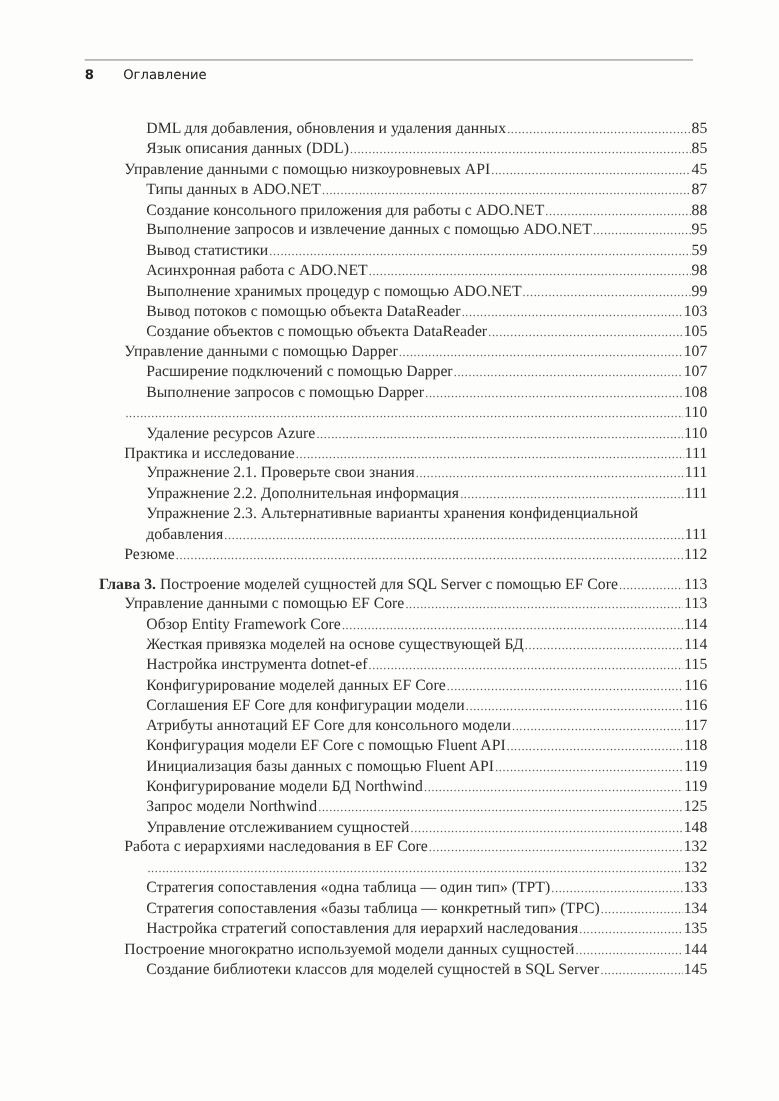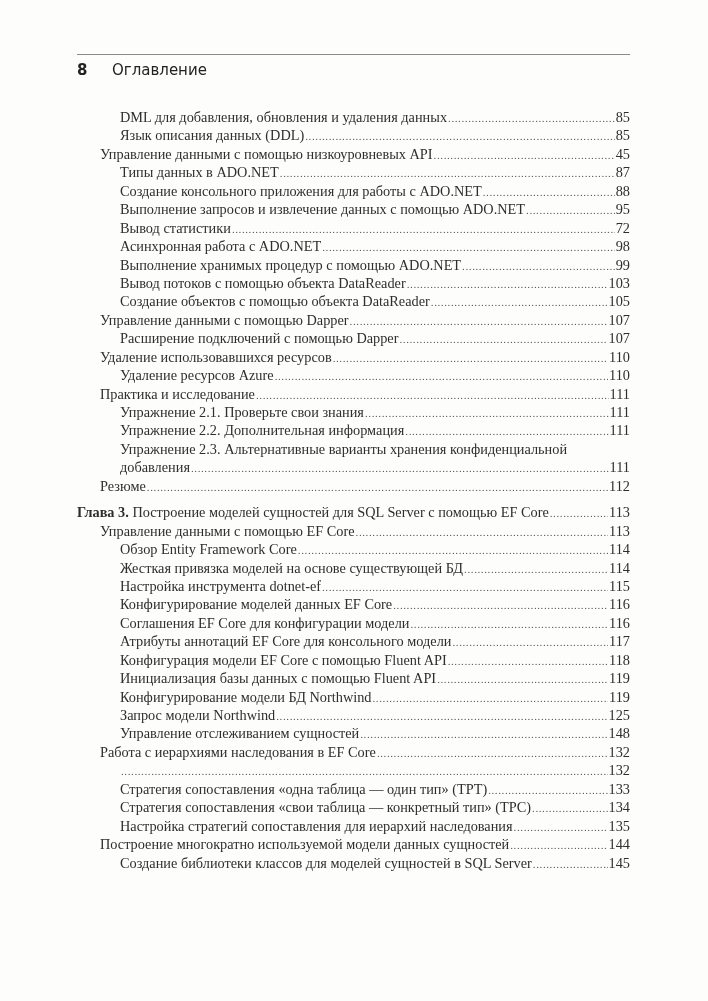--- a/index.html
+++ b/index.html
@@ -1,24 +1,24 @@
 <!DOCTYPE html>
 <html><head>
 <meta charset="utf-8">
 <style>
   html, body { margin: 0; padding: 0; }
   body {
     width: 708px; height: 1001px; background: #fdfdfc; position: relative; overflow: hidden;
     color: #2e2e2e;
   }
   .rule { position: absolute; left: 77px; top: 54px; width: 553px; height: 1px; background: #8a8a8a; }
-  .hdr { position: absolute; top: 61px; left: 77px; font-family: "DejaVu Sans", sans-serif; font-size: 15px; color: #222; }
+  .hdr { position: absolute; top: 61px; left: 77px; font-family: "DejaVu Sans", sans-serif; font-size: 12px; color: #222; }
   .hdr .pg { font-weight: bold; display: inline-block; width: 35px; }
   .hdr .ttl { font-weight: normal; }
-  .toc { position: absolute; left: 77px; top: 108px; width: 553px;
+  .toc { position: absolute; left: 90px; top: 108px; width: 553px;
          font-family: "Liberation Serif", "DejaVu Serif", serif; font-size: 14.3px; }
   .row { display: flex; align-items: baseline; height: 18.45px; line-height: 18.45px; white-space: nowrap; }
   .row.l0 { padding-left: 0; }
   .row.l1 { padding-left: 23px; }
   .row.l2 { padding-left: 43px; }
   .row .t { flex: 0 0 auto; }
   .row .t b { font-weight: bold; }
   .row .d { flex: 1 1 auto; overflow: hidden; margin: 0 1px; color: #555; font-size: 11px; letter-spacing: 0.6px; }
   .row .d::after { content: "............................................................................................................................................................................................................................................................................................................"; }
   .row .p { flex: 0 0 auto; text-align: left; }
@@ -61,21 +61,21 @@
       <span class="p">88</span>
     </div>
   <div class="row l2">
       <span class="t">Выполнение запросов и извлечение данных с помощью ADO.NET</span>
       <span class="d"></span>
       <span class="p">95</span>
     </div>
   <div class="row l2">
       <span class="t">Вывод статистики</span>
       <span class="d"></span>
-      <span class="p">72</span>
+      <span class="p">59</span>
     </div>
   <div class="row l2">
       <span class="t">Асинхронная работа с ADO.NET</span>
       <span class="d"></span>
       <span class="p">98</span>
     </div>
   <div class="row l2">
       <span class="t">Выполнение хранимых процедур с помощью ADO.NET</span>
       <span class="d"></span>
       <span class="p">99</span>
@@ -93,22 +93,26 @@
   <div class="row l1">
       <span class="t">Управление данными с помощью Dapper</span>
       <span class="d"></span>
       <span class="p">107</span>
     </div>
   <div class="row l2">
       <span class="t">Расширение подключений с помощью Dapper</span>
       <span class="d"></span>
       <span class="p">107</span>
     </div>
-  <div class="row l1">
-      <span class="t">Удаление использовавшихся ресурсов</span>
+  <div class="row l2">
+      <span class="t">Выполнение запросов с помощью Dapper</span>
+      <span class="d"></span>
+      <span class="p">108</span>
+    </div>
+  <div class="row l1">
       <span class="d"></span>
       <span class="p">110</span>
     </div>
   <div class="row l2">
       <span class="t">Удаление ресурсов Azure</span>
       <span class="d"></span>
       <span class="p">110</span>
     </div>
   <div class="row l1">
       <span class="t">Практика и исследование</span>
@@ -215,21 +219,21 @@
   <div class="row l2">
       <span class="d"></span>
       <span class="p">132</span>
     </div>
   <div class="row l2">
       <span class="t">Стратегия сопоставления «одна таблица — один тип» (TPT)</span>
       <span class="d"></span>
       <span class="p">133</span>
     </div>
   <div class="row l2">
-      <span class="t">Стратегия сопоставления «свои таблица — конкретный тип» (TPC)</span>
+      <span class="t">Стратегия сопоставления «базы таблица — конкретный тип» (TPC)</span>
       <span class="d"></span>
       <span class="p">134</span>
     </div>
   <div class="row l2">
       <span class="t">Настройка стратегий сопоставления для иерархий наследования</span>
       <span class="d"></span>
       <span class="p">135</span>
     </div>
   <div class="row l1">
       <span class="t">Построение многократно используемой модели данных сущностей</span>

